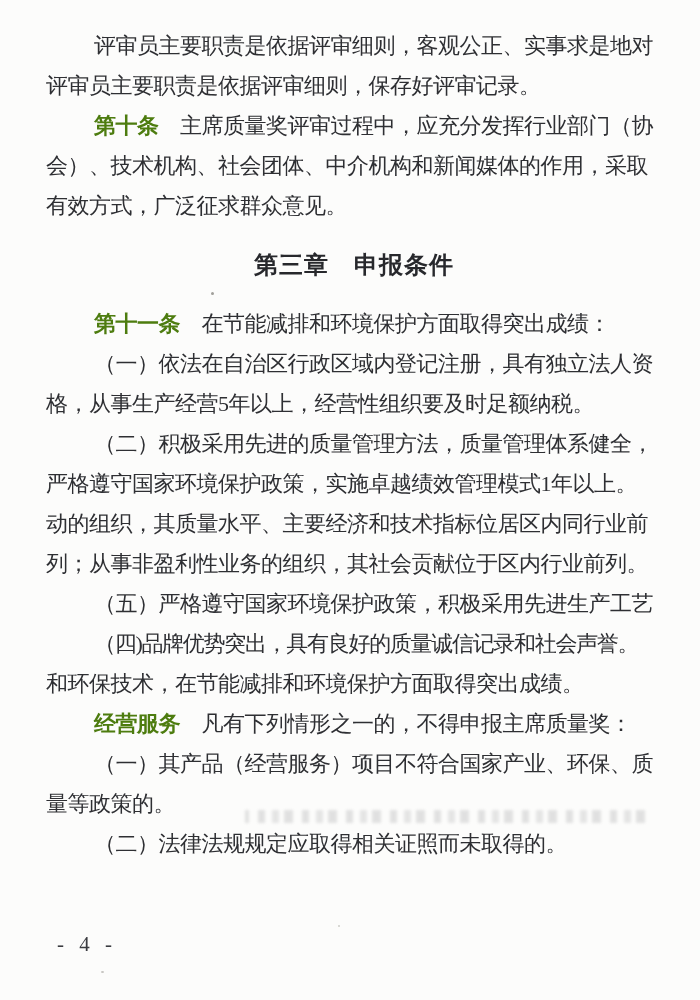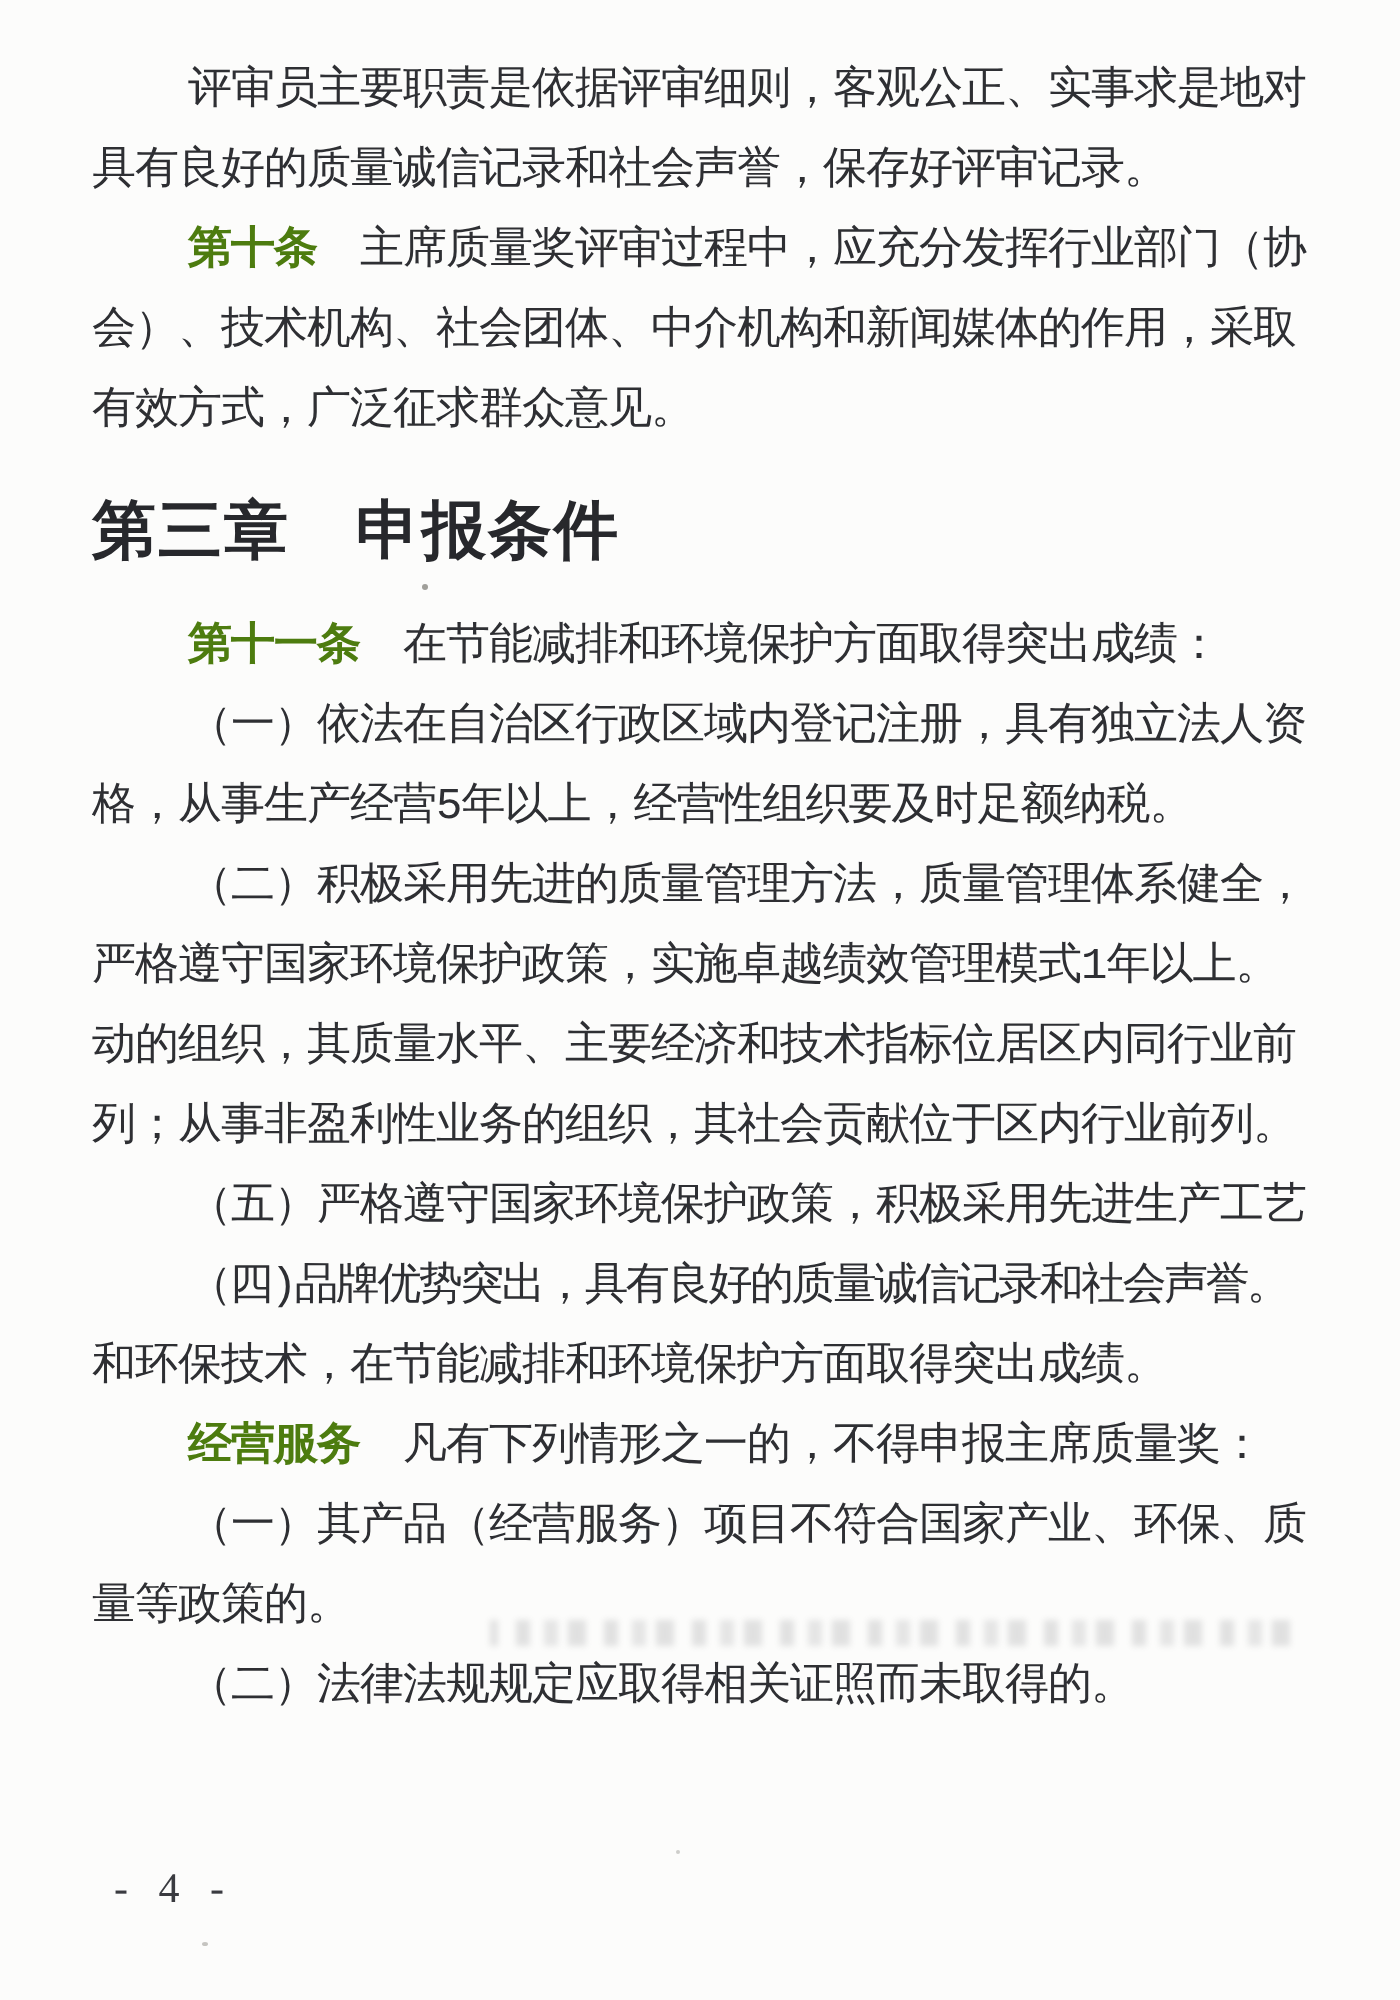--- a/index.html
+++ b/index.html
@@ -8,29 +8,29 @@
     background:#fcfcfb;
     font-family:"Liberation Serif","DejaVu Serif",serif;
     color:#2e2f33;
   }
   .page{position:relative;width:700px;height:1000px;overflow:hidden;background:#fcfcfb;}
   .content{position:absolute;left:46px;top:26px;width:616px;}
   .line{
     height:40px;line-height:40px;
     font-size:22px;letter-spacing:-0.5px;
     white-space:nowrap;
-    font-family:Liberation Mono, monospace;
   }
   .in{padding-left:48px;}
   .tight{letter-spacing:-1.3px;}
   .bold{font-weight:bold;color:#4d7c0f;}
   .chapter{
     height:40px;line-height:40px;
     margin-top:19px;margin-bottom:19px;
-    font-size:32px;font-weight:bold;
+    text-align:center;
+    font-size:24px;font-weight:bold;
     letter-spacing:1px;color:#27282c;
   }
   .footer{
     position:absolute;left:57px;top:932px;
     font-size:21px;letter-spacing:5px;color:#3a3b40;
   }
   
   .bleed{
     position:absolute;left:245px;top:810px;width:400px;height:13px;
     opacity:.16;filter:blur(1.5px);transform:scaleX(-1);
@@ -44,21 +44,21 @@
   .speck2{left:101px;top:971px;width:3px;height:2px;opacity:.6;}
   .speck3{left:338px;top:925px;width:2px;height:2px;opacity:.5;}
 </style>
 </head>
 <body>
 
 <div class="page">
   <div class="content">
 
     <div class="line in"><span>评审员主要职责是依据评审细则，客观公正、实事求是地对</span></div>
-    <div class="line"><span>具有良好的质量诚信记录和社会声誉，保存好评审记录。</span></div>
+    <div class="line"><span>评审员主要职责是依据评审细则，保存好评审记录。</span></div>
     <div class="line in"><span class="bold">第十条</span><span>　主席质量奖评审过程中，应充分发挥行业部门（协</span></div>
     <div class="line"><span>会）、技术机构、社会团体、中介机构和新闻媒体的作用，采取</span></div>
     <div class="line"><span>有效方式，广泛征求群众意见。</span></div>
 
     <div class="chapter">第三章　申报条件</div>
 
     <div class="line in"><span class="bold">第十一条</span><span>　在节能减排和环境保护方面取得突出成绩：</span></div>
     <div class="line in"><span>（一）依法在自治区行政区域内登记注册，具有独立法人资</span></div>
     <div class="line"><span>格，从事生产经营5年以上，经营性组织要及时足额纳税。</span></div>
     <div class="line in"><span>（二）积极采用先进的质量管理方法，质量管理体系健全，</span></div>

